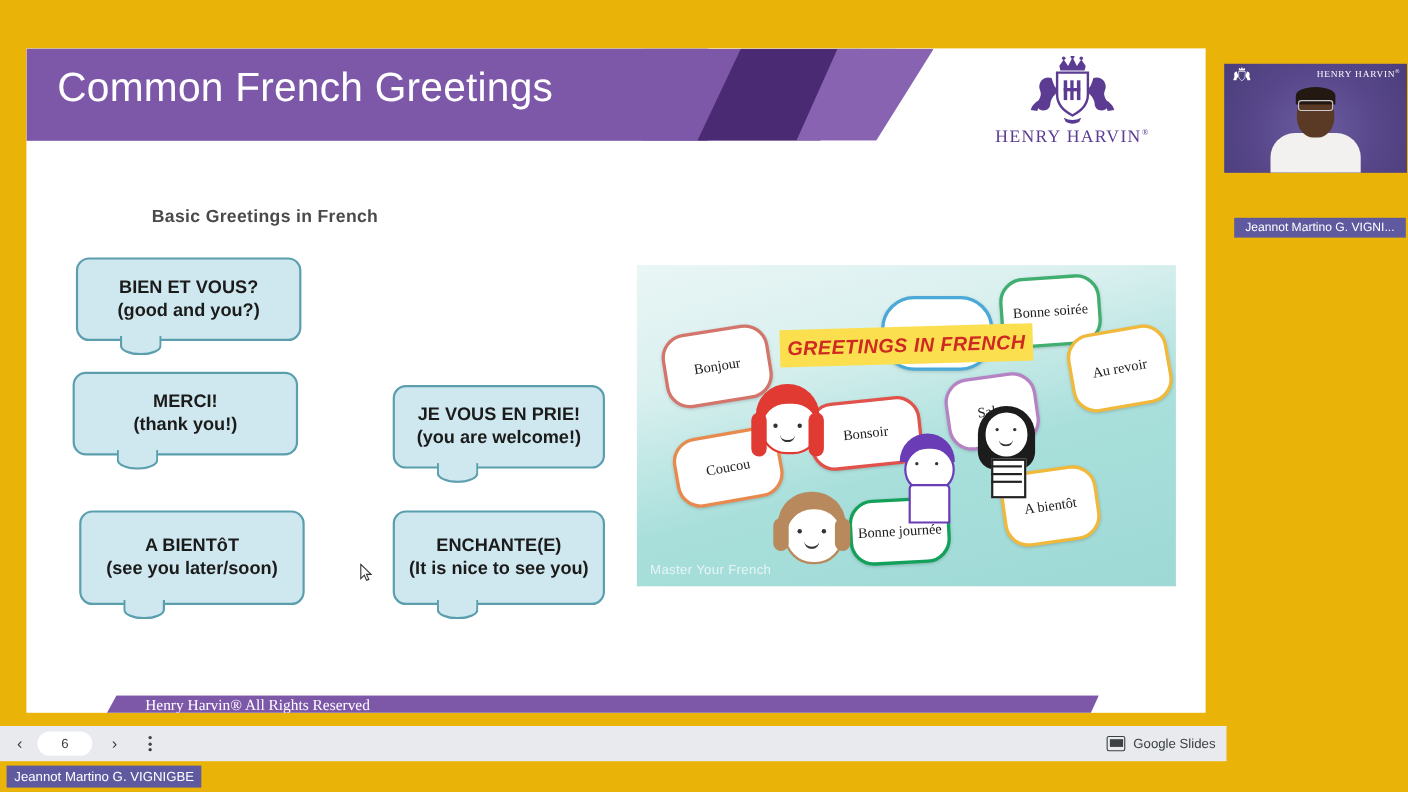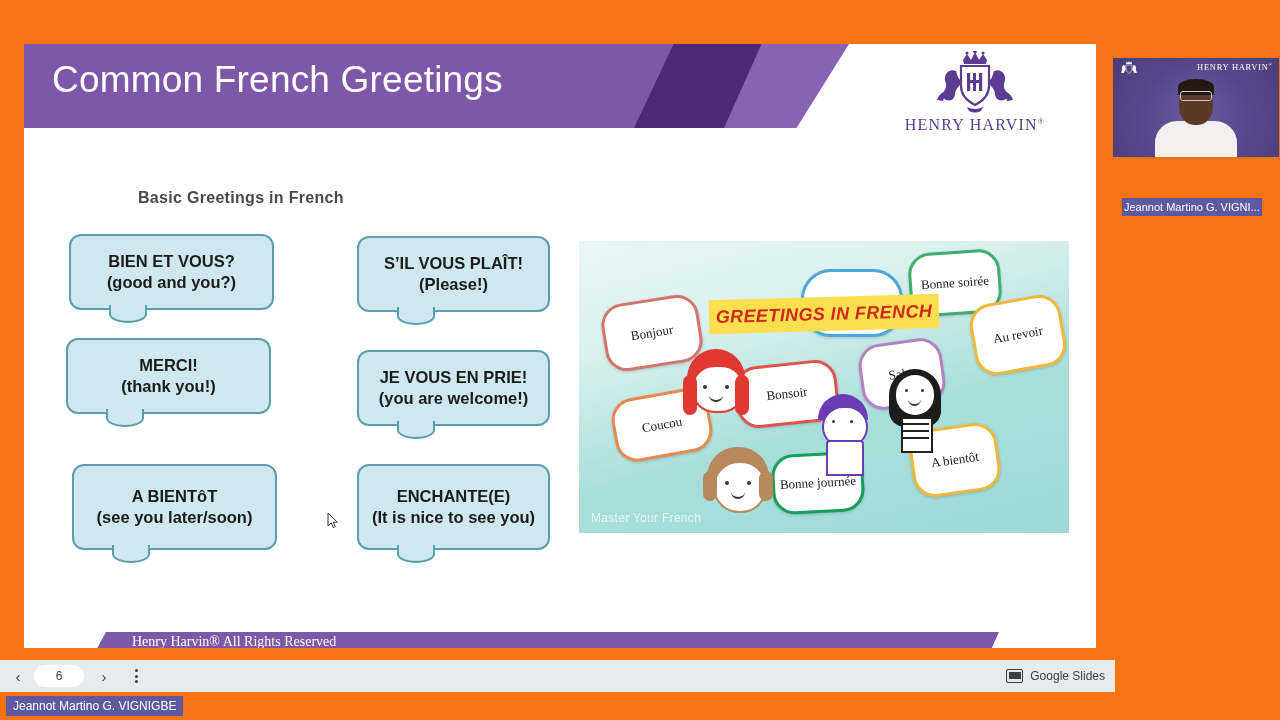--- a/index.html
+++ b/index.html
@@ -1,17 +1,17 @@
 <!DOCTYPE html>
 <html><head>
 <meta charset="utf-8">
 <style>
   html,body{margin:0;padding:0;background:#000;}
   body{width:1280px;height:720px;overflow:hidden;font-family:"Liberation Sans",sans-serif;}
-  .stage{position:relative;width:1280px;height:720px;background:#f97316;}
+  .stage{position:relative;width:1280px;height:720px;background:#eab308;}
 
   
   .slide{position:absolute;left:24px;top:44px;width:1072px;height:604px;background:#fff;overflow:hidden;}
 
   .slide-header{position:absolute;left:0;top:0;width:100%;height:84px;}
   .hdr-band{position:absolute;left:0;top:0;width:620px;height:84px;background:#7d58a8;}
   .hdr-stripe{position:absolute;top:0;height:84px;}
   .s1{left:560px;width:200px;background:#7d58a8;
       clip-path:polygon(0 0,100% 0,70% 100%,0 100%);}
   .s2{left:610px;width:180px;background:#4a2a72;
@@ -98,21 +98,21 @@
   .vid-person{position:absolute;left:50%;transform:translateX(-50%);bottom:0;}
   .vp-shirt{position:absolute;left:50%;transform:translateX(-50%);bottom:0;width:82px;height:36px;
       background:#f2f1ef;border-radius:22px 22px 0 0;}
   .vp-head{position:absolute;left:50%;transform:translateX(-50%);bottom:32px;width:34px;height:42px;
       background:#5a3a24;border-radius:50% 50% 44% 44%;}
   .vp-hair{position:absolute;left:50%;transform:translateX(-50%);bottom:62px;width:36px;height:16px;
       background:#241812;border-radius:50% 50% 0 0;}
   .vp-glass{position:absolute;left:50%;transform:translateX(-50%);bottom:56px;width:30px;height:8px;
       border:1.4px solid #c9c9cf;border-radius:3px;}
   .name-tag{position:absolute;left:1122px;top:198px;background:#5f5aa0;color:#fff;
-      font-size:11px;padding:3px 2px;white-space:nowrap;}
+      font-size:11px;padding:3px 10px;white-space:nowrap;}
 
   
   .tag-bl{position:absolute;left:6px;bottom:4px;background:#5f5aa0;color:#fff;
       font-size:12px;padding:3px 7px;white-space:nowrap;}
 
   
   .cursor{position:absolute;left:327px;top:512px;width:12px;height:18px;}
 </style>
 </head>
 <body>
@@ -173,26 +173,20 @@
         <span>(good and you?)</span>
       </div>
     </div>
     <div class="bubble" style="left:48px;top:420px;width:205px;height:86px;">
       <div>
         <span>A BIENTôT</span>
         <span>(see you later/soon)</span>
       </div>
     </div>
 
-    <div class="bubble" style="left:333px;top:192px;width:193px;height:76px;">
-      <div>
-        <span>S’IL VOUS PLAÎT!</span>
-        <span>(Please!)</span>
-      </div>
-    </div>
     <div class="bubble" style="left:333px;top:306px;width:193px;height:76px;">
       <div>
         <span>JE VOUS EN PRIE!</span>
         <span>(you are welcome!)</span>
       </div>
     </div>
     <div class="bubble" style="left:333px;top:420px;width:193px;height:86px;">
       <div>
         <span>ENCHANTE(E)</span>
         <span>(It is nice to see you)</span>

